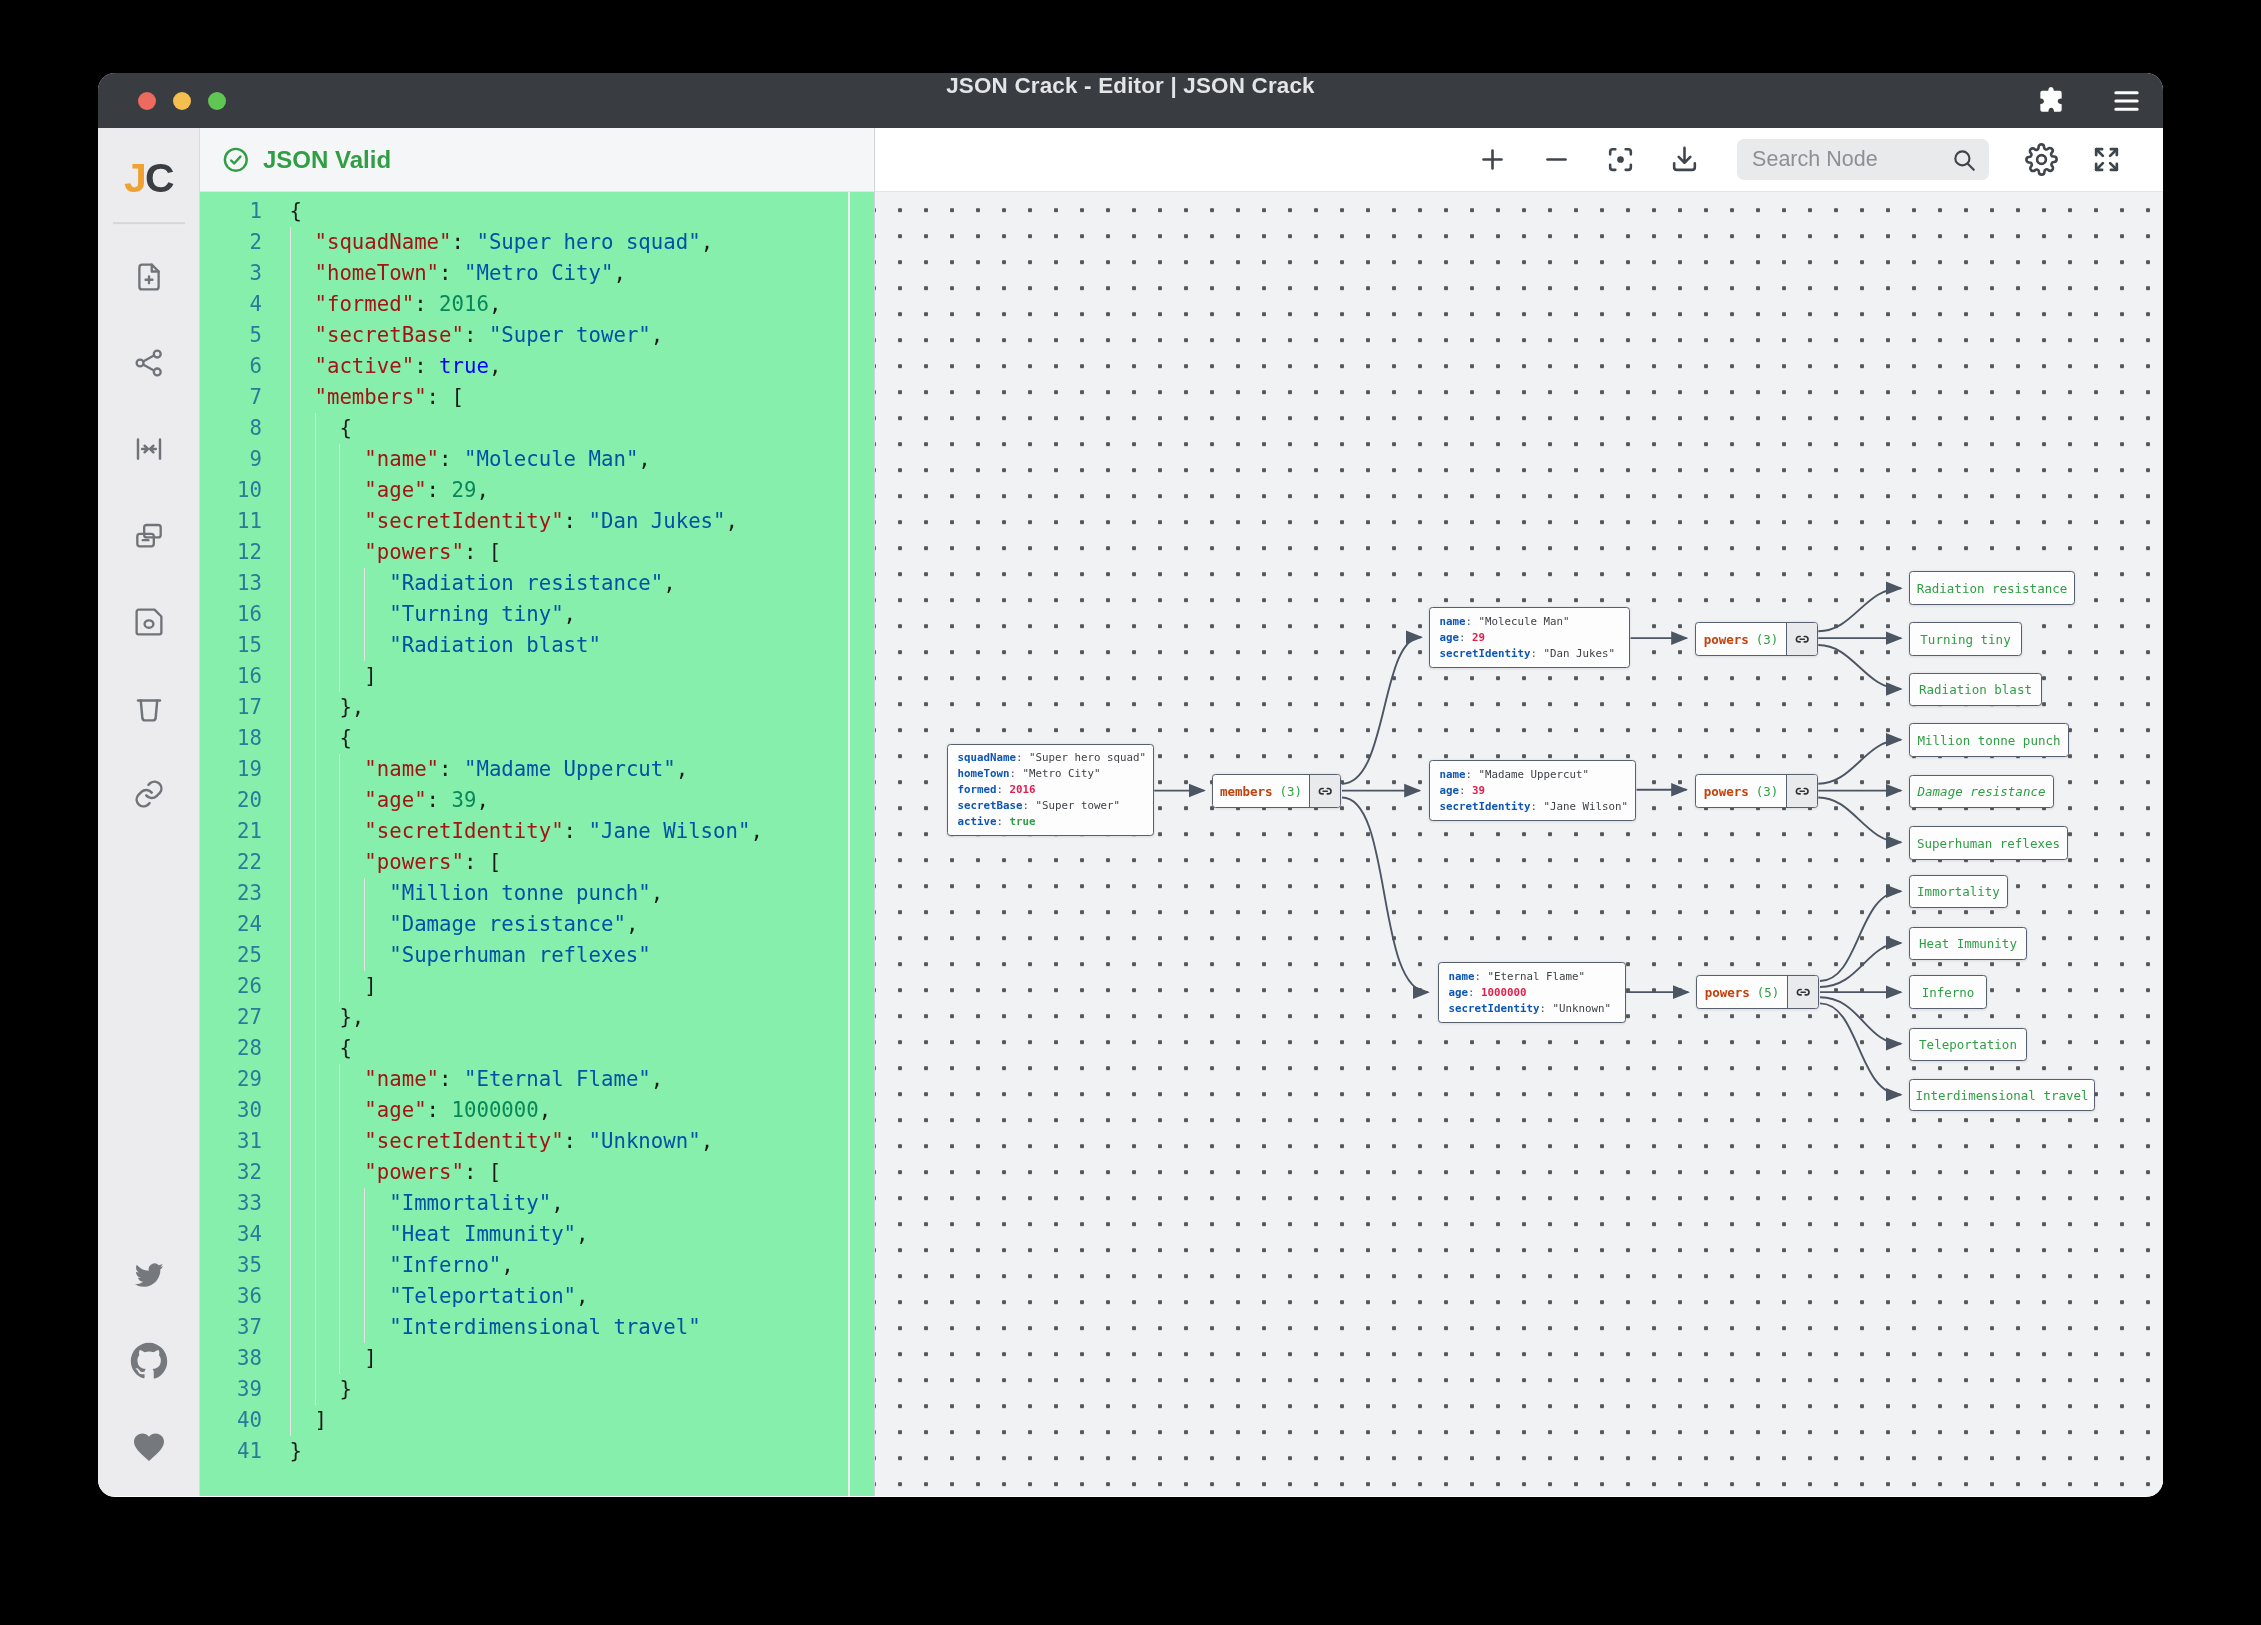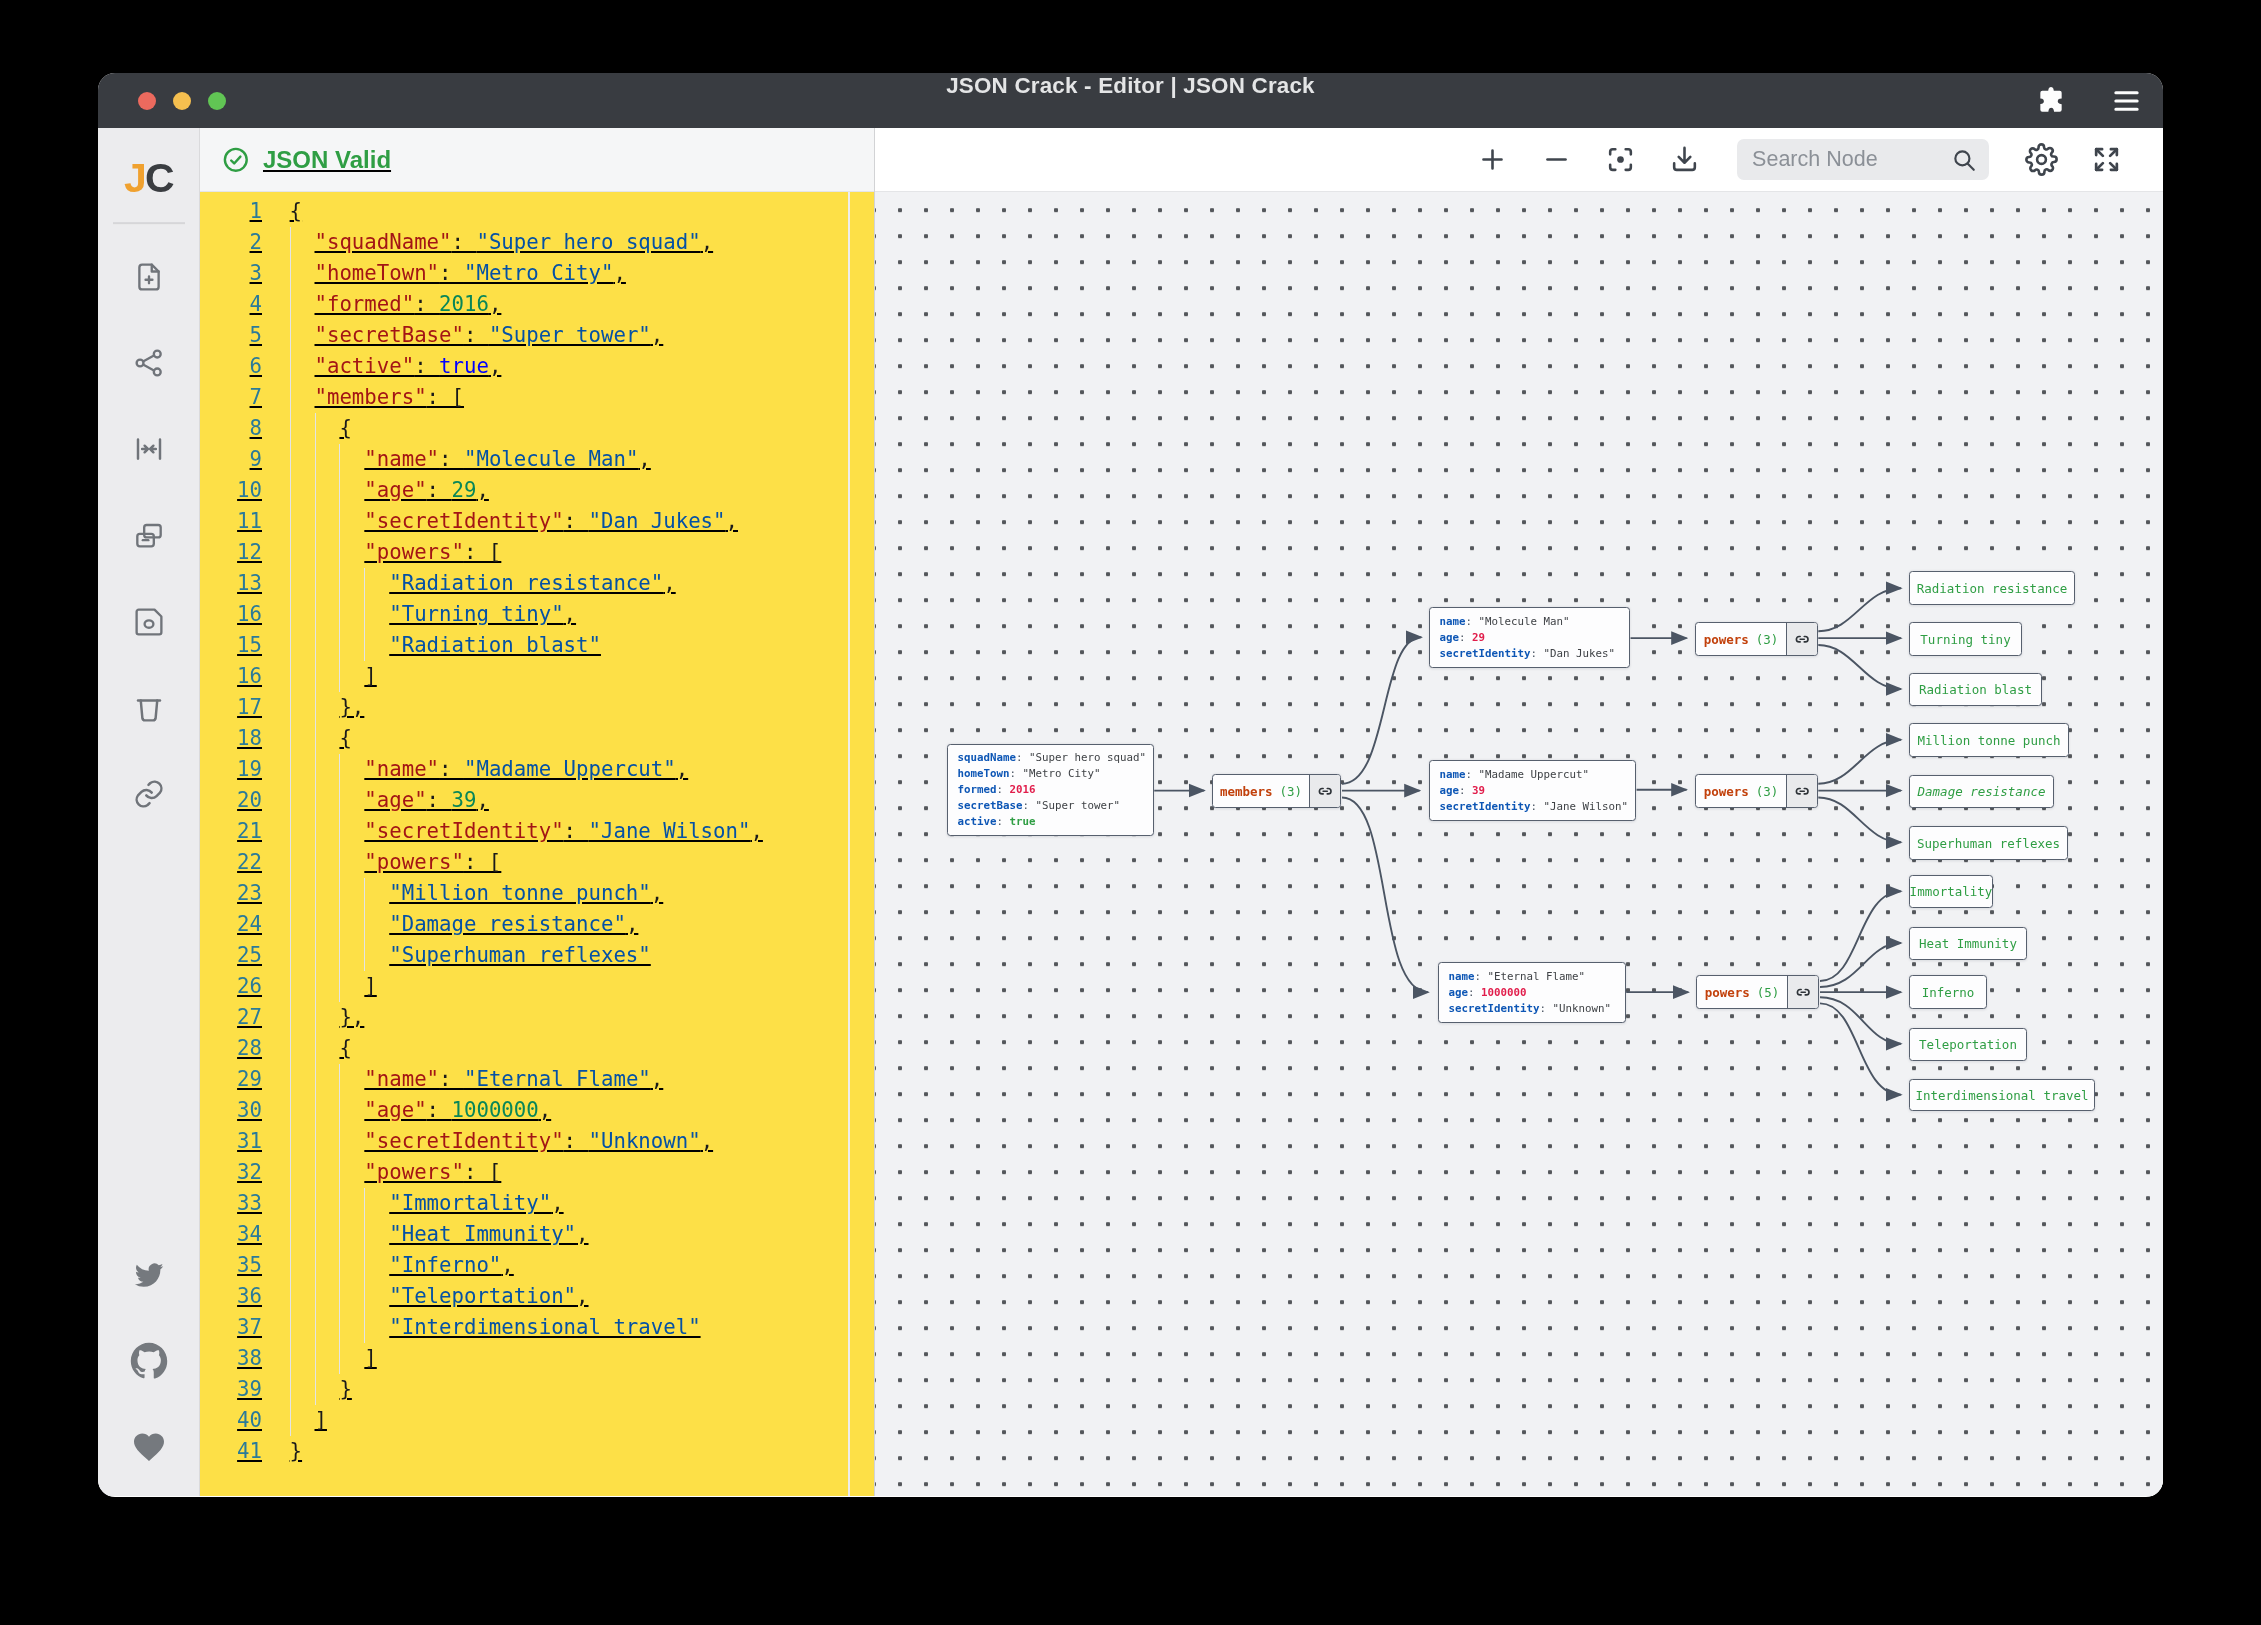--- a/index.html
+++ b/index.html
@@ -30,21 +30,21 @@
   .a-logo{ top:50px; font-size:41px; font-weight:800; letter-spacing:-1.7px; white-space:nowrap; }
   .logo-j{ color:#f0a12f; } .logo-c{ color:#3a3d41; }
   .a-divider{ top:95px; width:72px; height:1.7px; background:#d6d6d8; }
   .a-file{top:149px} .a-share{top:235px} .a-fold{top:321px} .a-copy{top:408px}
   .a-save{top:494px} .a-trash{top:580px} .a-link{top:666px}
   .a-tw{top:1147px} .a-gh{top:1233px} .a-heart{top:1319px}
   .ai svg{ display:block; }
 
   
   .editor { width:675px; flex:none; display:flex; flex-direction:column;
-            background:#fde047; border-right:1.7px solid #d2d3d5;text-decoration:underline; }
+            background:#86efac; border-right:1.7px solid #d2d3d5; }
   .ed-header { height:64px; flex:none; background:#f5f6f7; border-bottom:1.7px solid #e4e5e7;
                display:flex; align-items:center; padding-left:22.4px; gap:13px; }
   .ed-status { color:#2f9e44; font-size:24px; font-weight:700; }
   .ed-body { flex:1; display:flex; padding-top:4.3px; position:relative; overflow:hidden;
              font-family:"DejaVu Sans Mono", monospace; font-size:20.7px; }
   .ed-body::after { content:""; position:absolute; right:24px; top:0; bottom:0;
                     width:1.7px; background:#ededee; }
   .gutter { width:62px; flex:none; text-align:right; color:#2a7a99; }
   .gl { height:31px; line-height:31px; }
   .codecol { padding-left:27.6px; white-space:pre; color:#121212; }
@@ -386,21 +386,21 @@
                 <path d="M15 8h1.5a4 4 0 0 1 0 8H15"></path>
               </svg>
             </div>
           </div>
           <div class="gnode leaf" style="left: 1034px; top: 379px; width: 166px; height: 34px;">Radiation resistance</div>
           <div class="gnode leaf" style="left: 1034px; top: 430px; width: 113px; height: 34px;">Turning tiny</div>
           <div class="gnode leaf" style="left: 1034px; top: 481px; width: 133px; height: 33px;">Radiation blast</div>
           <div class="gnode leaf" style="left: 1034px; top: 531px; width: 160px; height: 34px;">Million tonne punch</div>
           <div class="gnode leaf" style="left: 1034px; top: 583px; width: 145px; height: 33px; font-style: italic;">Damage resistance</div>
           <div class="gnode leaf" style="left: 1034px; top: 634px; width: 159px; height: 34px;">Superhuman reflexes</div>
-          <div class="gnode leaf" style="left: 1034px; top: 683px; width: 84px; height: 33px;">Immortality</div>
+          <div class="gnode leaf" style="left: 1034px; top: 683px; width: 99px; height: 33px;">Immortality</div>
           <div class="gnode leaf" style="left: 1034px; top: 735px; width: 118px; height: 33px;">Heat Immunity</div>
           <div class="gnode leaf" style="left: 1034px; top: 783px; width: 78px; height: 34px;">Inferno</div>
           <div class="gnode leaf" style="left: 1034px; top: 836px; width: 118px; height: 33px;">Teleportation</div>
           <div class="gnode leaf" style="left: 1034px; top: 887px; width: 186px; height: 32px;">Interdimensional travel</div>
         </div>
     </div>
   </div>
 </div>
 
 

